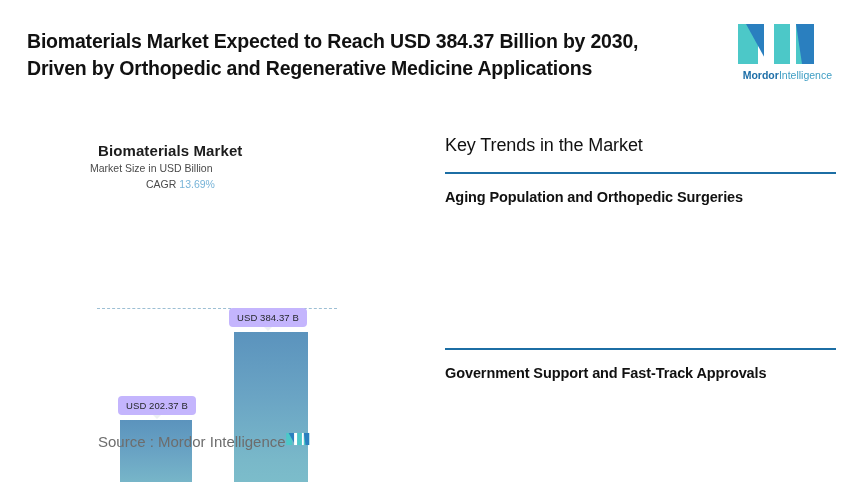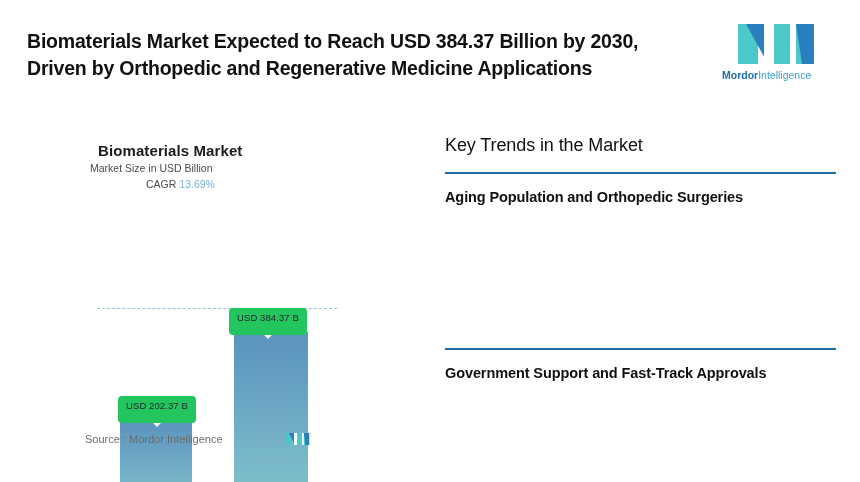--- a/index.html
+++ b/index.html
@@ -35,21 +35,21 @@
     color: #111111;
   }
   .headline .line2 { display: block; }
 
   .brand {
     position: absolute;
     left: 722px;
     top: 22px;
     width: 110px;
     height: 62px;
-    text-align: left;
+    text-align: right;
   }
   .brand-mark { display: block; margin: 0 auto; }
   .brand-text {
     display: block;
     margin-top: 3px;
     font-size: 10.5px;
     line-height: 12px;
     white-space: nowrap;
   }
   .brand-text .b1 { color: #1e6fa8; font-weight: bold; }
@@ -120,23 +120,23 @@
   }
   .bar-2030 {
     left: 234px;
     top: 222px;
     width: 74px;
     height: 183px;
   }
 
   .badge {
     position: absolute;
-    background: #22c55e;
+    background: #c4b5fd;
     border-radius: 4px;
-    padding: 4px 8px 12px 8px;
+    padding: 4px 8px 4px 8px;
     font-size: 9.5px;
     color: #25282b;
     white-space: nowrap;
     letter-spacing: 0.1px;
   }
   .badge:after {
     content: "";
     position: absolute;
     left: 50%;
     bottom: -4px;
@@ -144,23 +144,23 @@
     width: 0; height: 0;
     border-left: 4px solid transparent;
     border-right: 4px solid transparent;
     border-top: 4px solid #eef1f4;
   }
   .badge-2025 { left: 118px; top: 286px; }
   .badge-2030 { left: 229px; top: 198px; }
 
   .source {
     position: absolute;
-    left: 85px;
+    left: 98px;
     top: 323px;
-    font-size: 11px;
+    font-size: 15px;
     color: #6d6d6d;
     white-space: nowrap;
   }
   .source-mark {
     position: absolute;
     left: 285px;
     top: 322px;
   }
 
   

